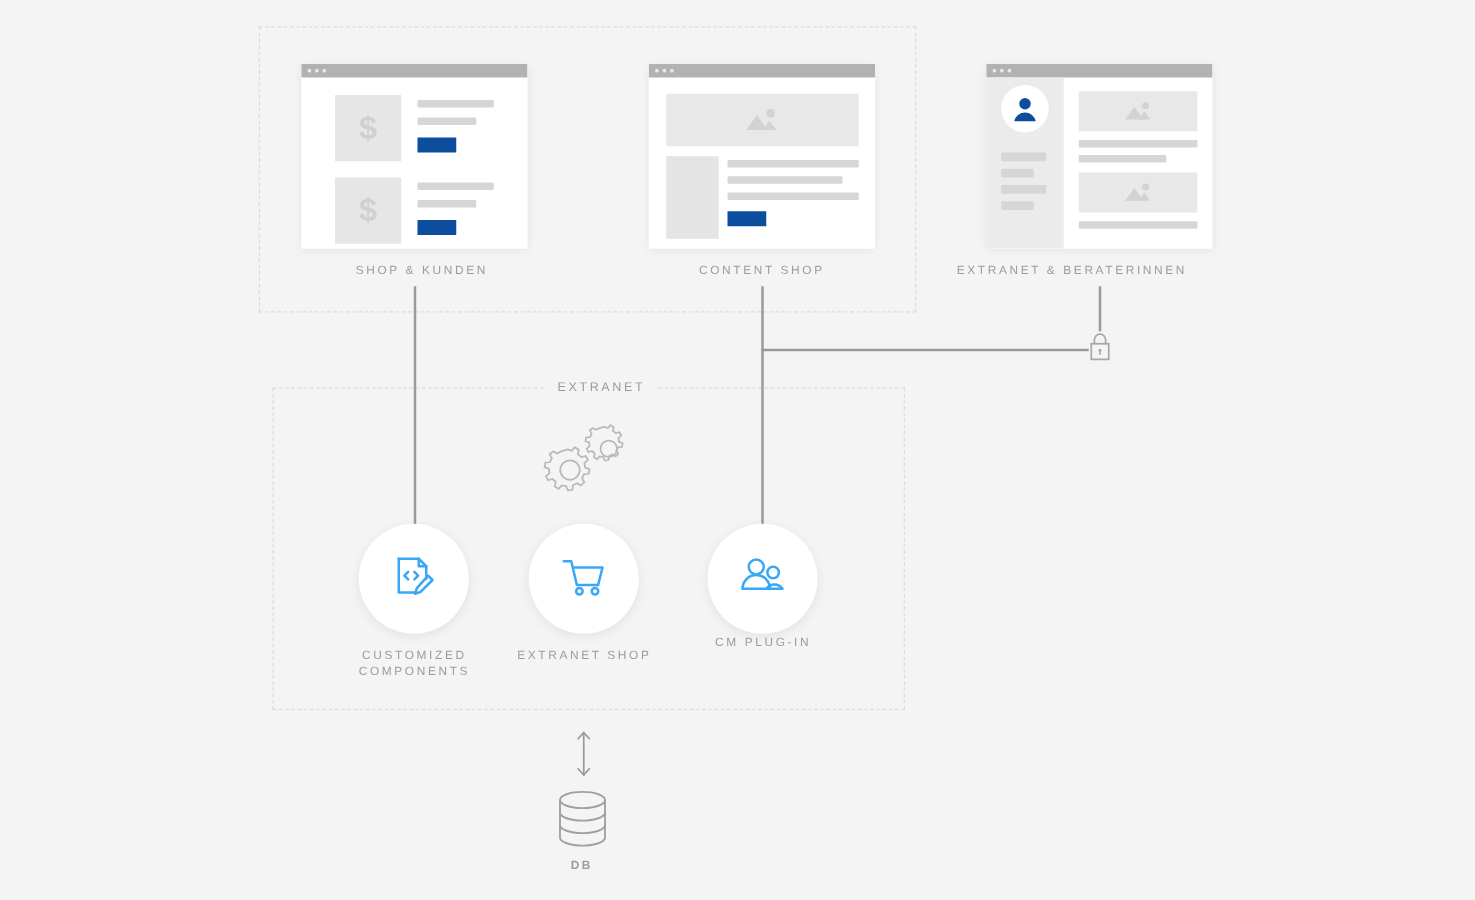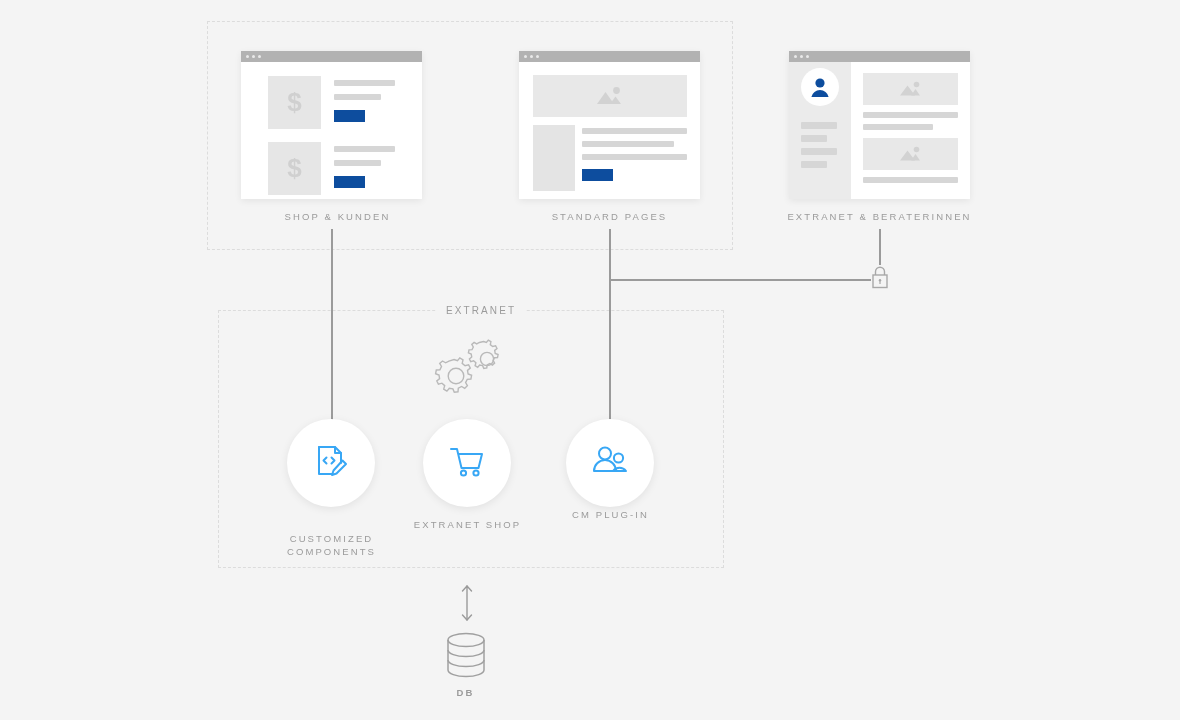--- a/index.html
+++ b/index.html
@@ -166,21 +166,21 @@
           <path d="M16 19 L21.5 11.5 L27 19 Z" fill="#d2d2d2"></path>
         </svg>
       </div>
       <div class="gblock" style="left:14px;top:63px;width:42px;height:66px;"></div>
       <div class="gline" style="left:63px;top:66px;width:105px;height:6px;"></div>
       <div class="gline" style="left:63px;top:79px;width:92px;height:6px;"></div>
       <div class="gline" style="left:63px;top:92px;width:105px;height:6px;"></div>
       <div class="bluebtn" style="left:63px;top:107px;width:31px;height:12px;"></div>
     </div>
   </div>
-  <div class="node-label" style="left:519px;top:210px;width:181px;">STANDARD PAGES</div>
+  <div class="node-label" style="left:519px;top:210px;width:181px;">CONTENT SHOP</div>
 
   <div class="browser" style="left:789px;top:51px;width:181px;height:148px;">
     <div class="browser-bar">
       <span class="dot d1"></span>
       <span class="dot d2"></span>
       <span class="dot d3"></span>
     </div>
     <div class="browser-body">
       <div class="sidebar">
         <div class="avatar-circle" style="left:12px;top:6px;width:38px;height:38px;">
@@ -206,21 +206,21 @@
       <div class="imgph" style="left:74px;top:76px;width:95px;height:32px;">
         <svg width="26" height="18" viewBox="0 0 26 18">
           <circle cx="18.5" cy="4.5" r="2.8" fill="#d2d2d2"></circle>
           <path d="M2 15.5 L9.5 5.5 L17 15.5 Z" fill="#d2d2d2"></path>
           <path d="M13 15.5 L17.5 9 L22 15.5 Z" fill="#d2d2d2"></path>
         </svg>
       </div>
       <div class="gline" style="left:74px;top:115px;width:95px;height:6px;"></div>
     </div>
   </div>
-  <div class="node-label" style="left:769px;top:210px;width:221px;">EXTRANET &amp; BERATERINNEN</div>
+  <div class="node-label" style="left:747px;top:210px;width:221px;">EXTRANET &amp; BERATERINNEN</div>
 
   <div class="gears" style="left:430px;top:335px;">
     <svg width="75" height="65" viewBox="0 0 75 65">
       <g fill="none" stroke="#b9b9b9" stroke-width="1.4">
 
         <path d="M53.5 6.5 l2.9 .9 1.9-2.3 2.6 1.6 -.6 2.9 2.4 1.9 2.9-.7 1.4 2.7 -2.3 1.9 .5 3 2.9 1.1 -.6 3 -3 .2 -1.4 2.7 1.5 2.6 -2.2 2.1 -2.6-1.5 -2.7 1.4 -.3 3 -3 .4 -1.2-2.8 -3-.5 -1.9 2.3 -2.6-1.7 .8-2.9 -2.3-2 -2.9 .8 -1.3-2.7 2.3-1.9 -.5-3 -2.8-1.1 .6-3 3-.2 1.3-2.7 -1.5-2.6 2.3-2 2.6 1.5 2.7-1.4 Z"></path>
         <circle cx="57" cy="24" r="6.6"></circle>
 
         <path d="M24 24.5 l3.5 1.1 2.3-2.8 3.2 2 -.8 3.6 2.9 2.3 3.5-.9 1.7 3.3 -2.8 2.3 .6 3.6 3.5 1.3 -.7 3.7 -3.6 .3 -1.7 3.3 1.8 3.1 -2.7 2.6 -3.1-1.8 -3.3 1.7 -.3 3.6 -3.7 .5 -1.4-3.4 -3.6-.6 -2.4 2.8 -3.2-2 1-3.5 -2.8-2.4 -3.5 1 -1.6-3.3 2.8-2.3 -.6-3.6 -3.4-1.3 .7-3.7 3.6-.2 1.6-3.3 -1.8-3.1 2.8-2.4 3.1 1.8 3.3-1.7 Z"></path>
         <circle cx="26" cy="41" r="7.8"></circle>
@@ -235,21 +235,21 @@
           <path d="M6 4 H22 L28 10 V20"></path>
           <path d="M6 4 V31 H19"></path>
           <path d="M22 4 V10 H28"></path>
           <path d="M13.5 14.5 L10.5 17.5 L13.5 20.5"></path>
           <path d="M18.5 14.5 L21.5 17.5 L18.5 20.5"></path>
           <path d="M29.5 17.5 L33 21 L23.5 30.5 L19 32 L20.5 27.5 Z"></path>
         </g>
       </svg>
     </span>
   </div>
-  <div class="node-label" style="left:262px;top:532px;width:139px;text-align:center;">CUSTOMIZED
+  <div class="node-label" style="left:262px;top:518px;width:139px;text-align:center;">CUSTOMIZED
 COMPONENTS</div>
 
   <div class="circle-node" style="left:423px;top:419px;">
     <span>
       <svg width="38" height="36" viewBox="0 0 38 36">
         <g fill="none" stroke="#38a7f5" stroke-width="2" stroke-linejoin="round" stroke-linecap="round">
           <path d="M3 6 H9 L13.5 25 H30"></path>
           <path d="M11 11 H34 L30.5 25"></path>
           <circle cx="15.5" cy="30" r="2.6"></circle>
           <circle cx="28" cy="30" r="2.6"></circle>

